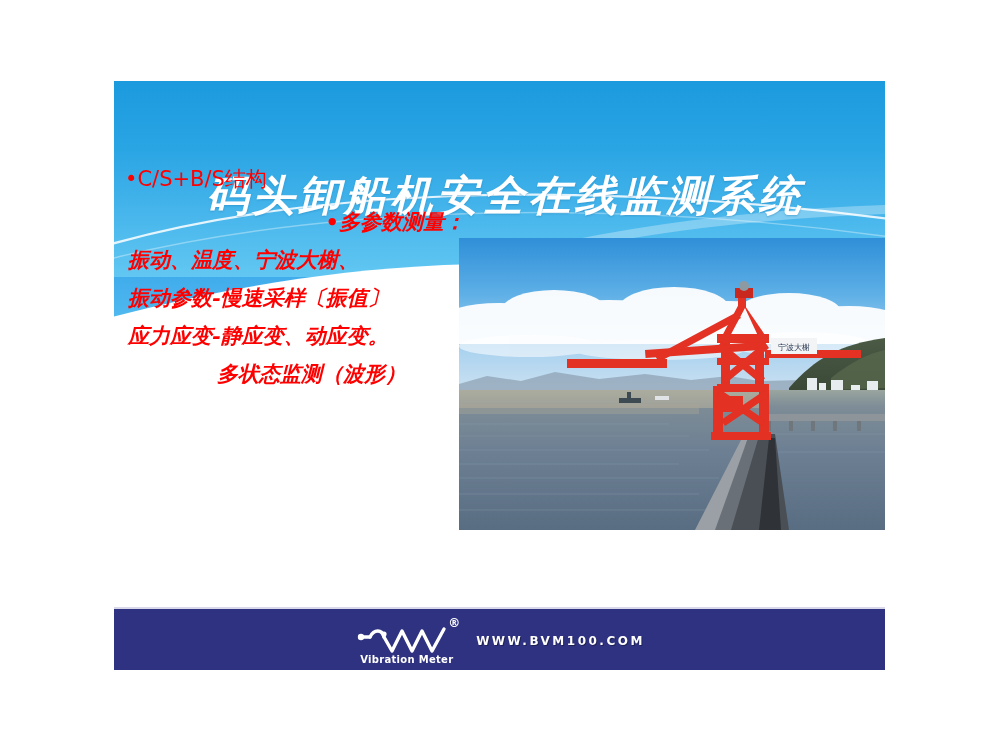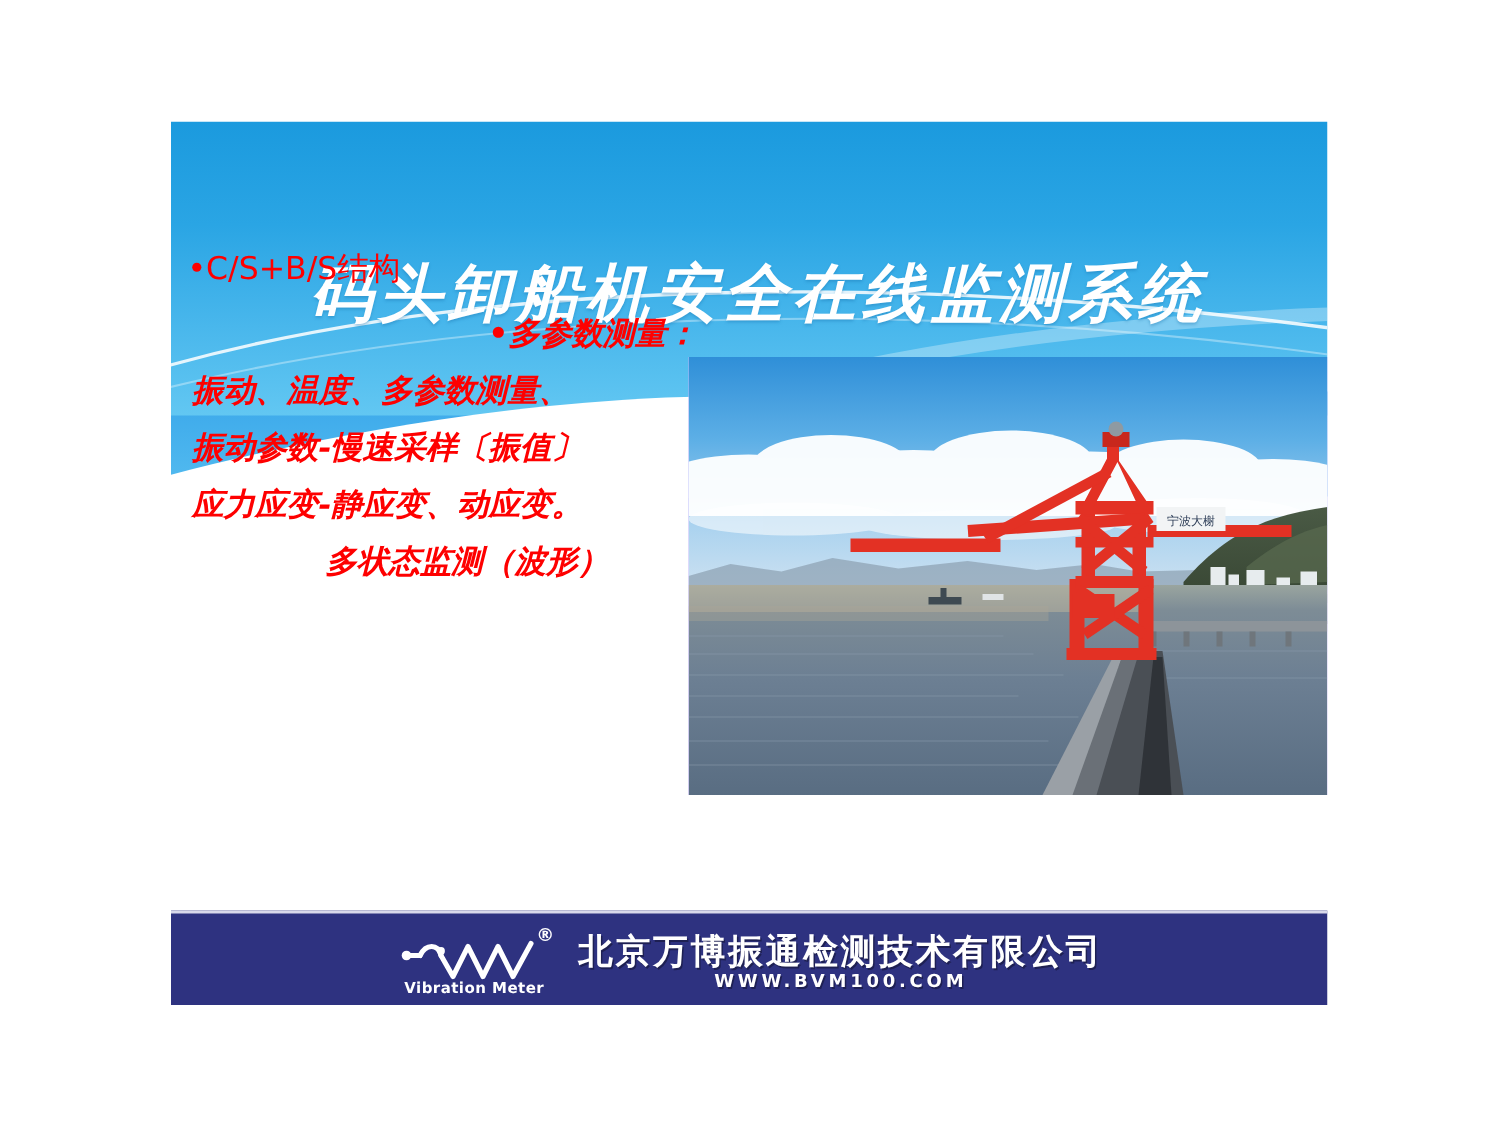--- a/index.html
+++ b/index.html
@@ -114,21 +114,21 @@
   .l-indent { font-size: 21px; margin-bottom: 6px; padding-left: 92px; }
 
   
   .photo {
     position: absolute;
     left: 345px;
     top: 157px;
     width: 426px;
     height: 292px;
     overflow: hidden;
-    background: #c4b5fd;
+    background: #15803d;
   }
   .photo svg { display: block; }
 
   
   .footer {
     position: absolute;
     left: 0;
     top: 526px;
     width: 771px;
     height: 63px;
@@ -221,21 +221,21 @@
       <path d="M -10 200 L -10 118 C 90 92, 200 70, 330 64
                C 470 58, 600 78, 781 112 L 781 200 Z" fill="#ffffff"></path>
     </svg>
   </div>
 
   <div class="title">码头卸船机安全在线监测系统</div>
 
   <div class="textcol">
     <div class="line l-latin">•C/S+B/S结构</div>
     <div class="line l-head">•多参数测量：</div>
-    <div class="line l-body">振动、温度、多参数测量、</div>
+    <div class="line l-body">振动、温度、宁波大榭、</div>
     <div class="line l-body">振动参数-慢速采样〔振值〕</div>
     <div class="line l-body">应力应变-静应变、动应变。</div>
     <div class="line l-indent">多状态监测（波形）</div>
   </div>
 
   <div class="photo">
     <svg width="426" height="292" viewBox="0 0 426 292">
       <defs>
         <linearGradient id="skyG" x1="0" y1="0" x2="0" y2="1">
           <stop offset="0%" stop-color="#2f8fd8"></stop>
@@ -373,20 +373,19 @@
             <path d="M30 20 L38 34 L48 14 L58 34 L68 14 L78 34 L90 12"></path>
           </g>
           <circle cx="7" cy="20" r="3.2" fill="#ffffff"></circle>
           <circle cx="30" cy="17" r="2.6" fill="#ffffff"></circle>
         </svg>
         <span class="logo-reg">®</span>
         <span class="logo-sub">Vibration Meter</span>
       </div>
 
       <div class="brand">
-        <div class="brand-cn">北京万博振通检测技术有限公司</div>
         <div class="brand-url">WWW.BVM100.COM</div>
       </div>
 
     </div>
   </div>
 
 </div>
 
 </body></html>

